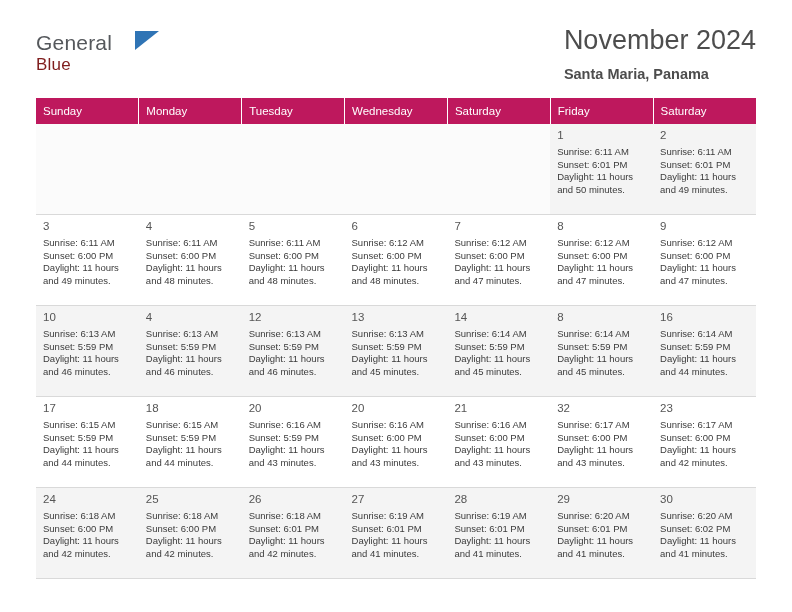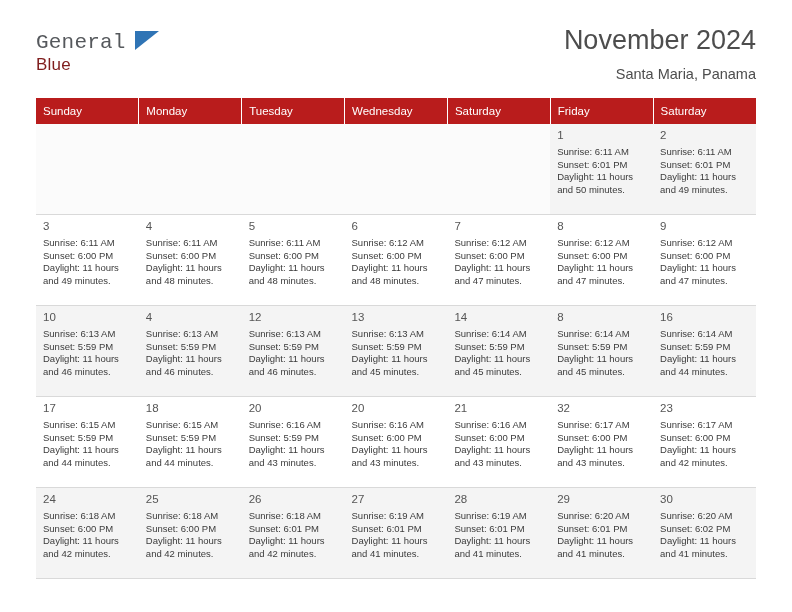--- a/index.html
+++ b/index.html
@@ -30,61 +30,61 @@
   .logo {
     position: relative;
     width: 140px;
     padding-top: 8px;
   }
   .logo-general {
     font-size: 21px;
     color: #55585c;
     letter-spacing: 0.2px;
     line-height: 1;
-    font-family: Liberation Mono, monospace;
   }
   .logo-blue {
     font-size: 17px;
     color: #7f1d1d;
     line-height: 1;
     margin-top: 3px;
     letter-spacing: 0.2px;
   }
   .logo-flag {
     position: absolute;
     left: 99px;
     top: 7px;
     width: 0;
     height: 0;
     border-left: 24px solid #2f74b5;
     border-bottom: 19px solid transparent;
   }
   .title-block {
-    text-align: right;
+    text-align: left;
     padding-top: 2px;
   }
   .cal-title {
     font-size: 27px;
     color: #4d4d4d;
     font-weight: normal;
     line-height: 1.1;
   }
   .cal-subtitle {
     font-size: 14.5px;
     color: #4d4d4d;
     margin-top: 10px;
+    font-weight: bold;
   }
   table.calendar {
     width: 100%;
     border-collapse: collapse;
     margin-top: 12px;
     table-layout: fixed;
   }
   table.calendar th {
-    background: #b91c1c;
+    background: #be185d;
     color: #ffffff;
     font-size: 11.5px;
     font-weight: normal;
     text-align: left;
     padding: 6px 0 6px 7px;
     border-right: 1px solid #ffffff;
     height: 14px;
   }
   table.calendar th:last-child {
     border-right: none;

